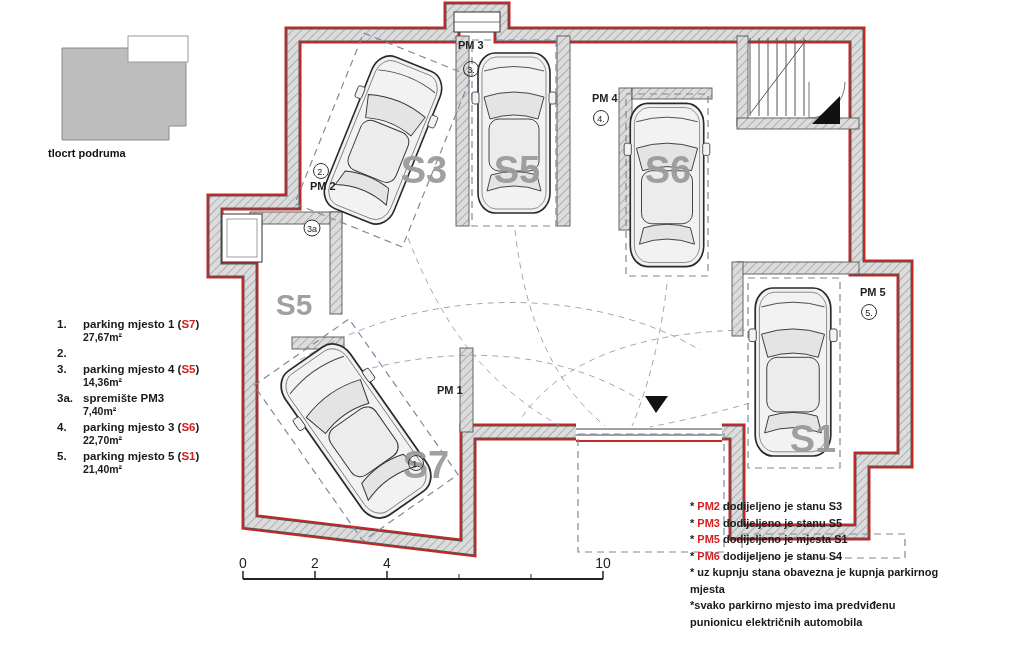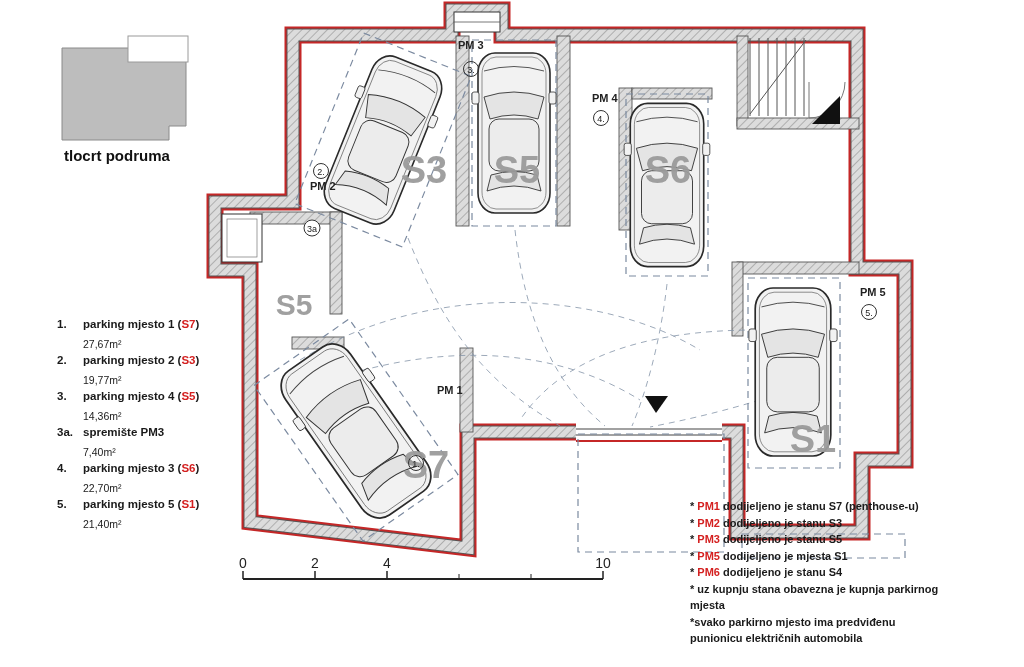--- a/index.html
+++ b/index.html
@@ -4,27 +4,27 @@
 <style>
   html,body{margin:0;padding:0;}
   body{
     width:1024px;height:667px;background:#ffffff;overflow:hidden;
     font-family:"Liberation Sans","DejaVu Sans",sans-serif;color:#1a1a1a;
   }
   .page{position:relative;width:1024px;height:667px;}
   svg{position:absolute;left:0;top:0;}
   svg text{font-family:"Liberation Sans","DejaVu Sans",sans-serif;}
   .plan-title{
-    position:absolute;left:64px;top:147px;font-size:15px;font-weight:bold;color:#111;
+    position:absolute;left:48px;top:147px;font-size:11px;font-weight:bold;color:#111;
   }
   .legend{position:absolute;left:57px;top:318px;width:200px;}
   .lg-item{display:flex;margin-bottom:4px;}
   .lg-num{width:26px;flex:0 0 26px;font-size:11.5px;font-weight:bold;}
   .lg-text{font-size:11.5px;font-weight:bold;}
-  .lg-area{font-size:10.5px;font-weight:normal;margin-top:8px;}
+  .lg-area{font-size:10.5px;font-weight:bold;margin-top:1px;}
   .red{color:#d42020;}
   .notes{position:absolute;left:690px;top:498px;width:258px;font-size:11px;font-weight:bold;line-height:16.5px;}
   .note-line{white-space:normal;}
 </style>
 </head>
 <body>
 
 <div class="page">
 
   <svg width="1024" height="667" viewBox="0 0 1024 667">
@@ -185,23 +185,20 @@
 
   <div class="legend">
     <div class="lg-item">
       <span class="lg-num">1.</span>
       <span class="lg-text"><span>parking mjesto 1 (</span><span class="red">S7</span><span>)</span>
         <div class="lg-area">27,67m²</div>
       </span>
     </div>
     <div class="lg-item">
       <span class="lg-num">2.</span>
-      <span class="lg-text"><span>parking mjesto 2 (</span><span class="red">S3</span><span>)</span>
-        <div class="lg-area">19,77m²</div>
-      </span>
     </div>
     <div class="lg-item">
       <span class="lg-num">3.</span>
       <span class="lg-text"><span>parking mjesto 4 (</span><span class="red">S5</span><span>)</span>
         <div class="lg-area">14,36m²</div>
       </span>
     </div>
     <div class="lg-item">
       <span class="lg-num">3a.</span>
       <span class="lg-text"><span>spremište PM3</span><span class="red"></span><span></span>
@@ -216,21 +213,20 @@
     </div>
     <div class="lg-item">
       <span class="lg-num">5.</span>
       <span class="lg-text"><span>parking mjesto 5 (</span><span class="red">S1</span><span>)</span>
         <div class="lg-area">21,40m²</div>
       </span>
     </div>
   </div>
 
   <div class="notes">
-    <div class="note-line"><span>* </span><span class="red">PM1</span><span> dodijeljeno je stanu S7 (penthouse-u)</span></div>
     <div class="note-line"><span>* </span><span class="red">PM2</span><span> dodijeljeno je stanu S3</span></div>
     <div class="note-line"><span>* </span><span class="red">PM3</span><span> dodijeljeno je stanu S5</span></div>
     <div class="note-line"><span>* </span><span class="red">PM5</span><span> dodijeljeno je mjesta S1</span></div>
     <div class="note-line"><span>* </span><span class="red">PM6</span><span> dodijeljeno je stanu S4</span></div>
     <div class="note-line"><span>* </span><span class="red"></span><span>uz kupnju stana obavezna je kupnja parkirnog mjesta</span></div>
     <div class="note-line"><span>*</span><span class="red"></span><span>svako parkirno mjesto ima predviđenu punionicu električnih automobila</span></div>
   </div>
 
 </div>
 

